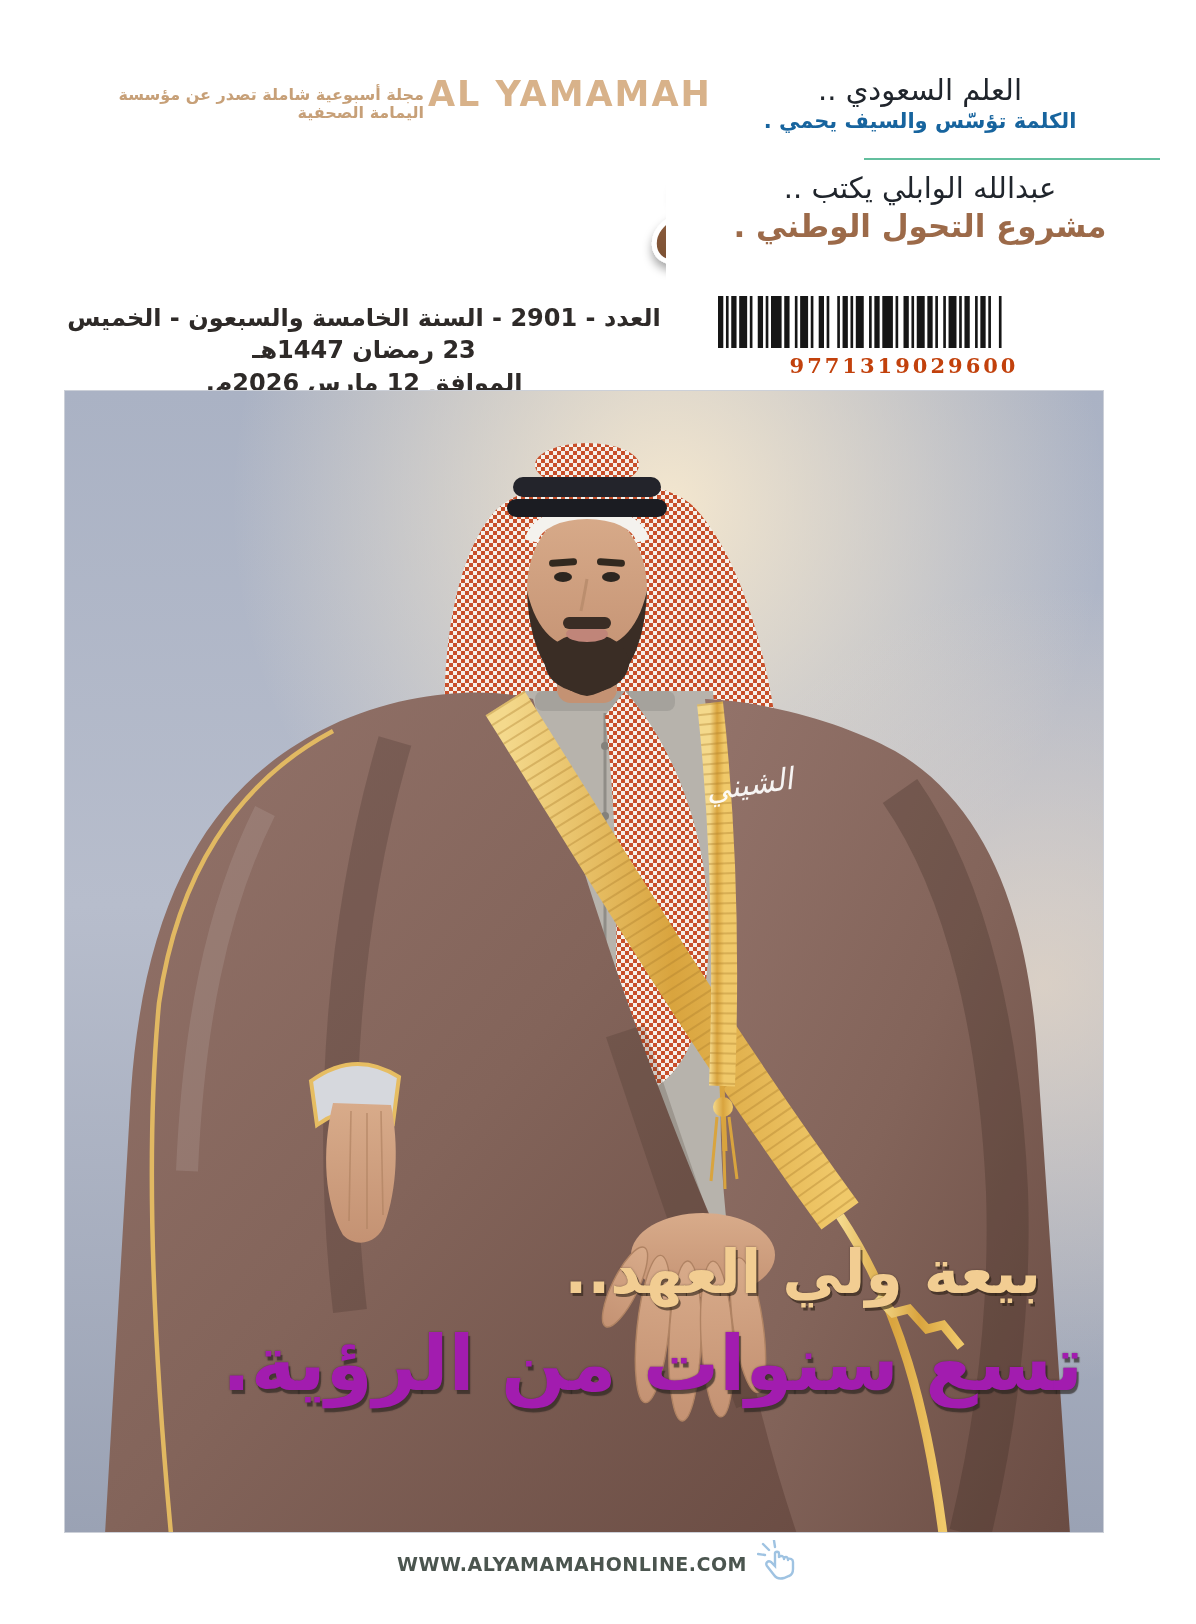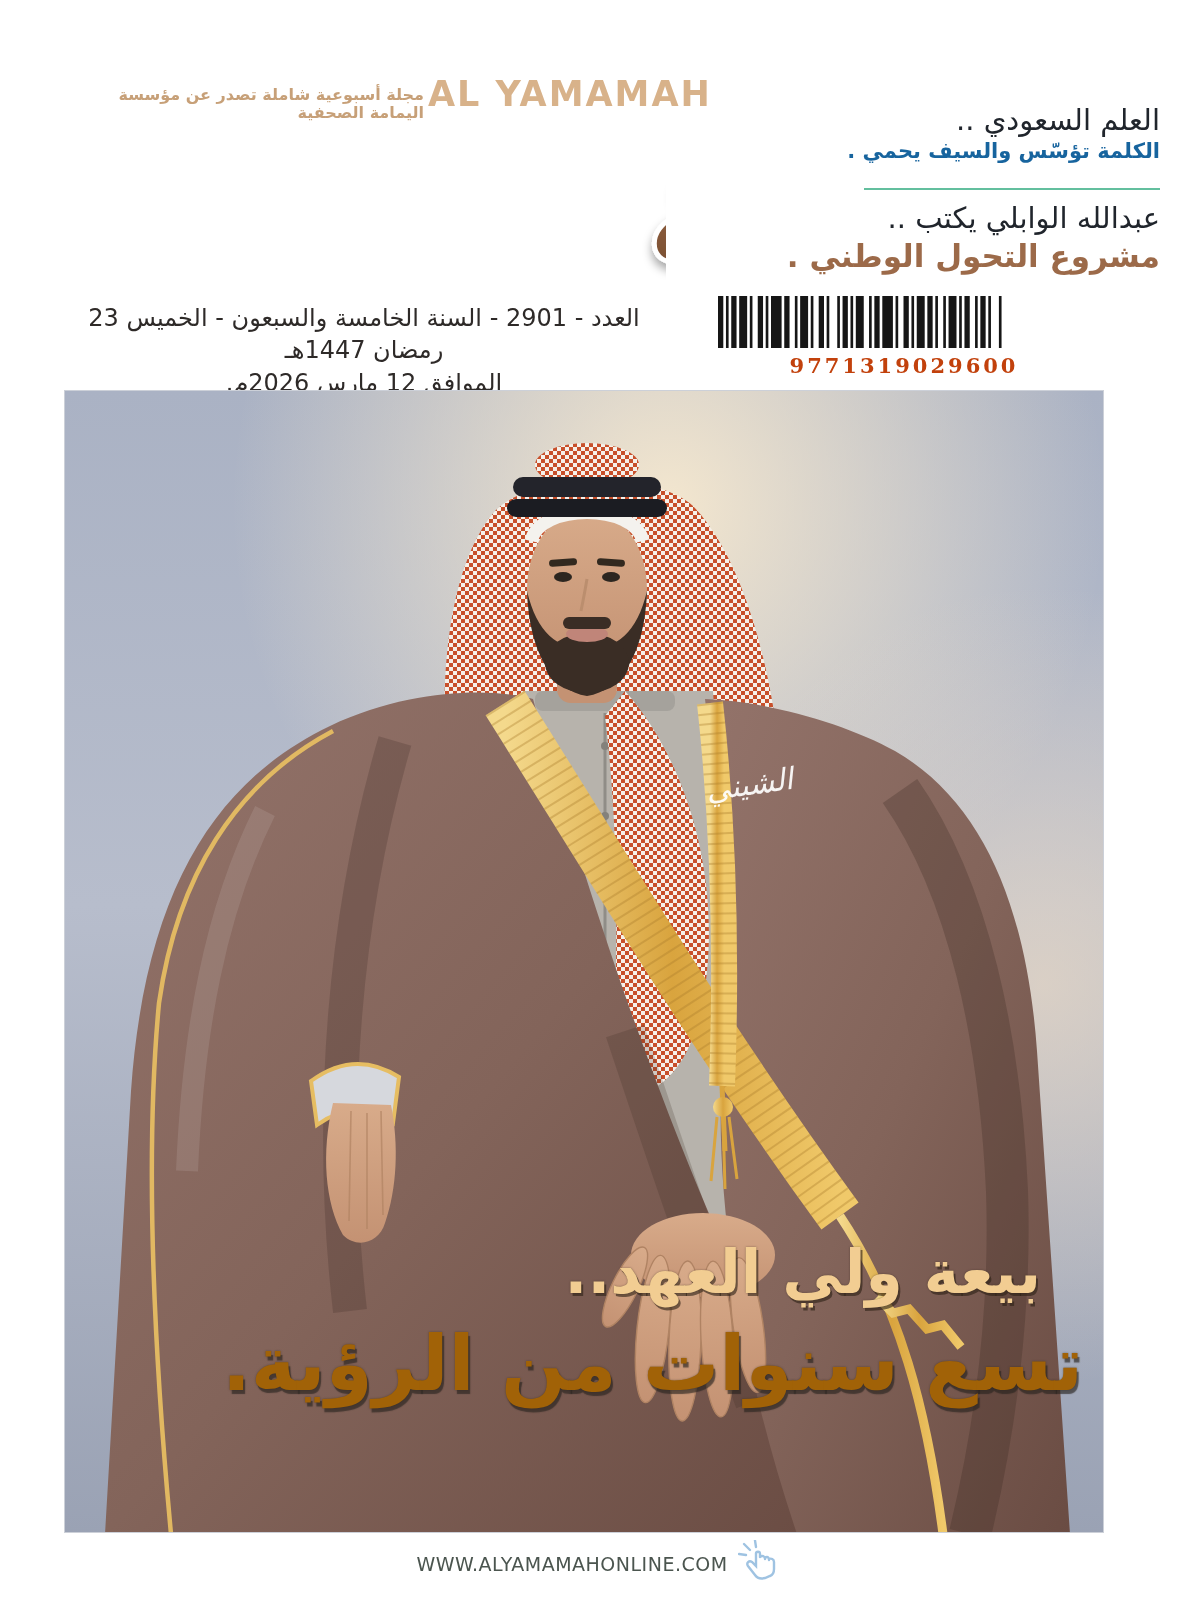--- a/index.html
+++ b/index.html
@@ -12,31 +12,31 @@
     position:absolute;top:86px;left:66px;width:358px;text-align:right;
     direction:rtl;font-size:16px;font-weight:bold;color:#c7a078;line-height:1.15;
   }
   .latin-title{
     position:absolute;top:74px;left:428px;font-size:35px;font-weight:bold;
     color:#d8b28a;letter-spacing:2px;
   }
   .logo-svg{position:absolute;top:96px;left:46px;}
   
   .headlines{
-    position:absolute;top:72px;right:36px;width:480px;direction:rtl;text-align:right;margin-top:30px;
+    position:absolute;top:72px;right:36px;width:480px;direction:rtl;text-align:center;
   }
   .story-kicker{font-size:29px;color:#20252c;line-height:1.25;}
   .story-title-blue{font-size:21px;font-weight:bold;color:#17649e;line-height:1.3;}
   .story-title-brown{font-size:31px;font-weight:bold;color:#9c6a49;line-height:1.3;}
   .divider{height:2px;background:#63bf9e;width:296px;margin:22px 0 10px auto;
     margin-left:55px;margin-right:0;}
   
   .issue-info{
     position:absolute;top:302px;left:64px;width:600px;direction:rtl;text-align:center;
-    font-size:24px;font-weight:normal;color:#2e2a28;line-height:1.35;
+    font-size:24px;font-weight:bold;color:#2e2a28;line-height:1.35;
   }
   .barcode-wrap{position:absolute;top:296px;left:716px;width:376px;text-align:center;}
   .barcode-number{
     font-family:"DejaVu Serif",serif;font-size:21px;color:#c2410c;letter-spacing:3px;
     margin-top:1px;font-weight:bold;
   }
   
   .photo{
     position:absolute;left:64px;top:390px;width:1040px;height:1143px;
     border:1px solid #ccd0d8;box-sizing:border-box;overflow:hidden;
@@ -48,30 +48,30 @@
     transform:rotate(-8deg);text-align:left;letter-spacing:2px;
   }
   .cover-kicker{
     position:absolute;right:62px;top:846px;direction:rtl;
     font-size:60px;font-weight:bold;color:#f2cd92;
     text-shadow:2px 3px 0 rgba(45,33,22,0.6),0 0 2px rgba(45,33,22,0.5);
     margin-left:7px;
   }
   .cover-title{
     position:absolute;right:20px;top:928px;direction:rtl;
-    font-size:76px;font-weight:bold;color:#a16207;
+    font-size:76px;font-weight:bold;color:#a21caf;
     text-shadow:2px 4px 1px rgba(40,35,30,0.65),0 0 2px rgba(40,35,30,0.5);
   }
   
   .footer{
     position:absolute;left:0;top:1540px;width:1196px;display:flex;
     justify-content:center;align-items:center;gap:10px;
   }
   .website{
-    font-size:19px;font-weight:normal;color:#4b554f;letter-spacing:0.5px;margin-top:8px;
+    font-size:19px;font-weight:bold;color:#4b554f;letter-spacing:0.5px;margin-top:8px;
   }
 </style>
 </head>
 <body>
 
 <div class="tagline">مجلة أسبوعية شاملة تصدر عن مؤسسة اليمامة الصحفية</div>
 
 <div class="latin-title">AL YAMAMAH</div>
 
 <svg class="logo-svg" width="620" height="220">

